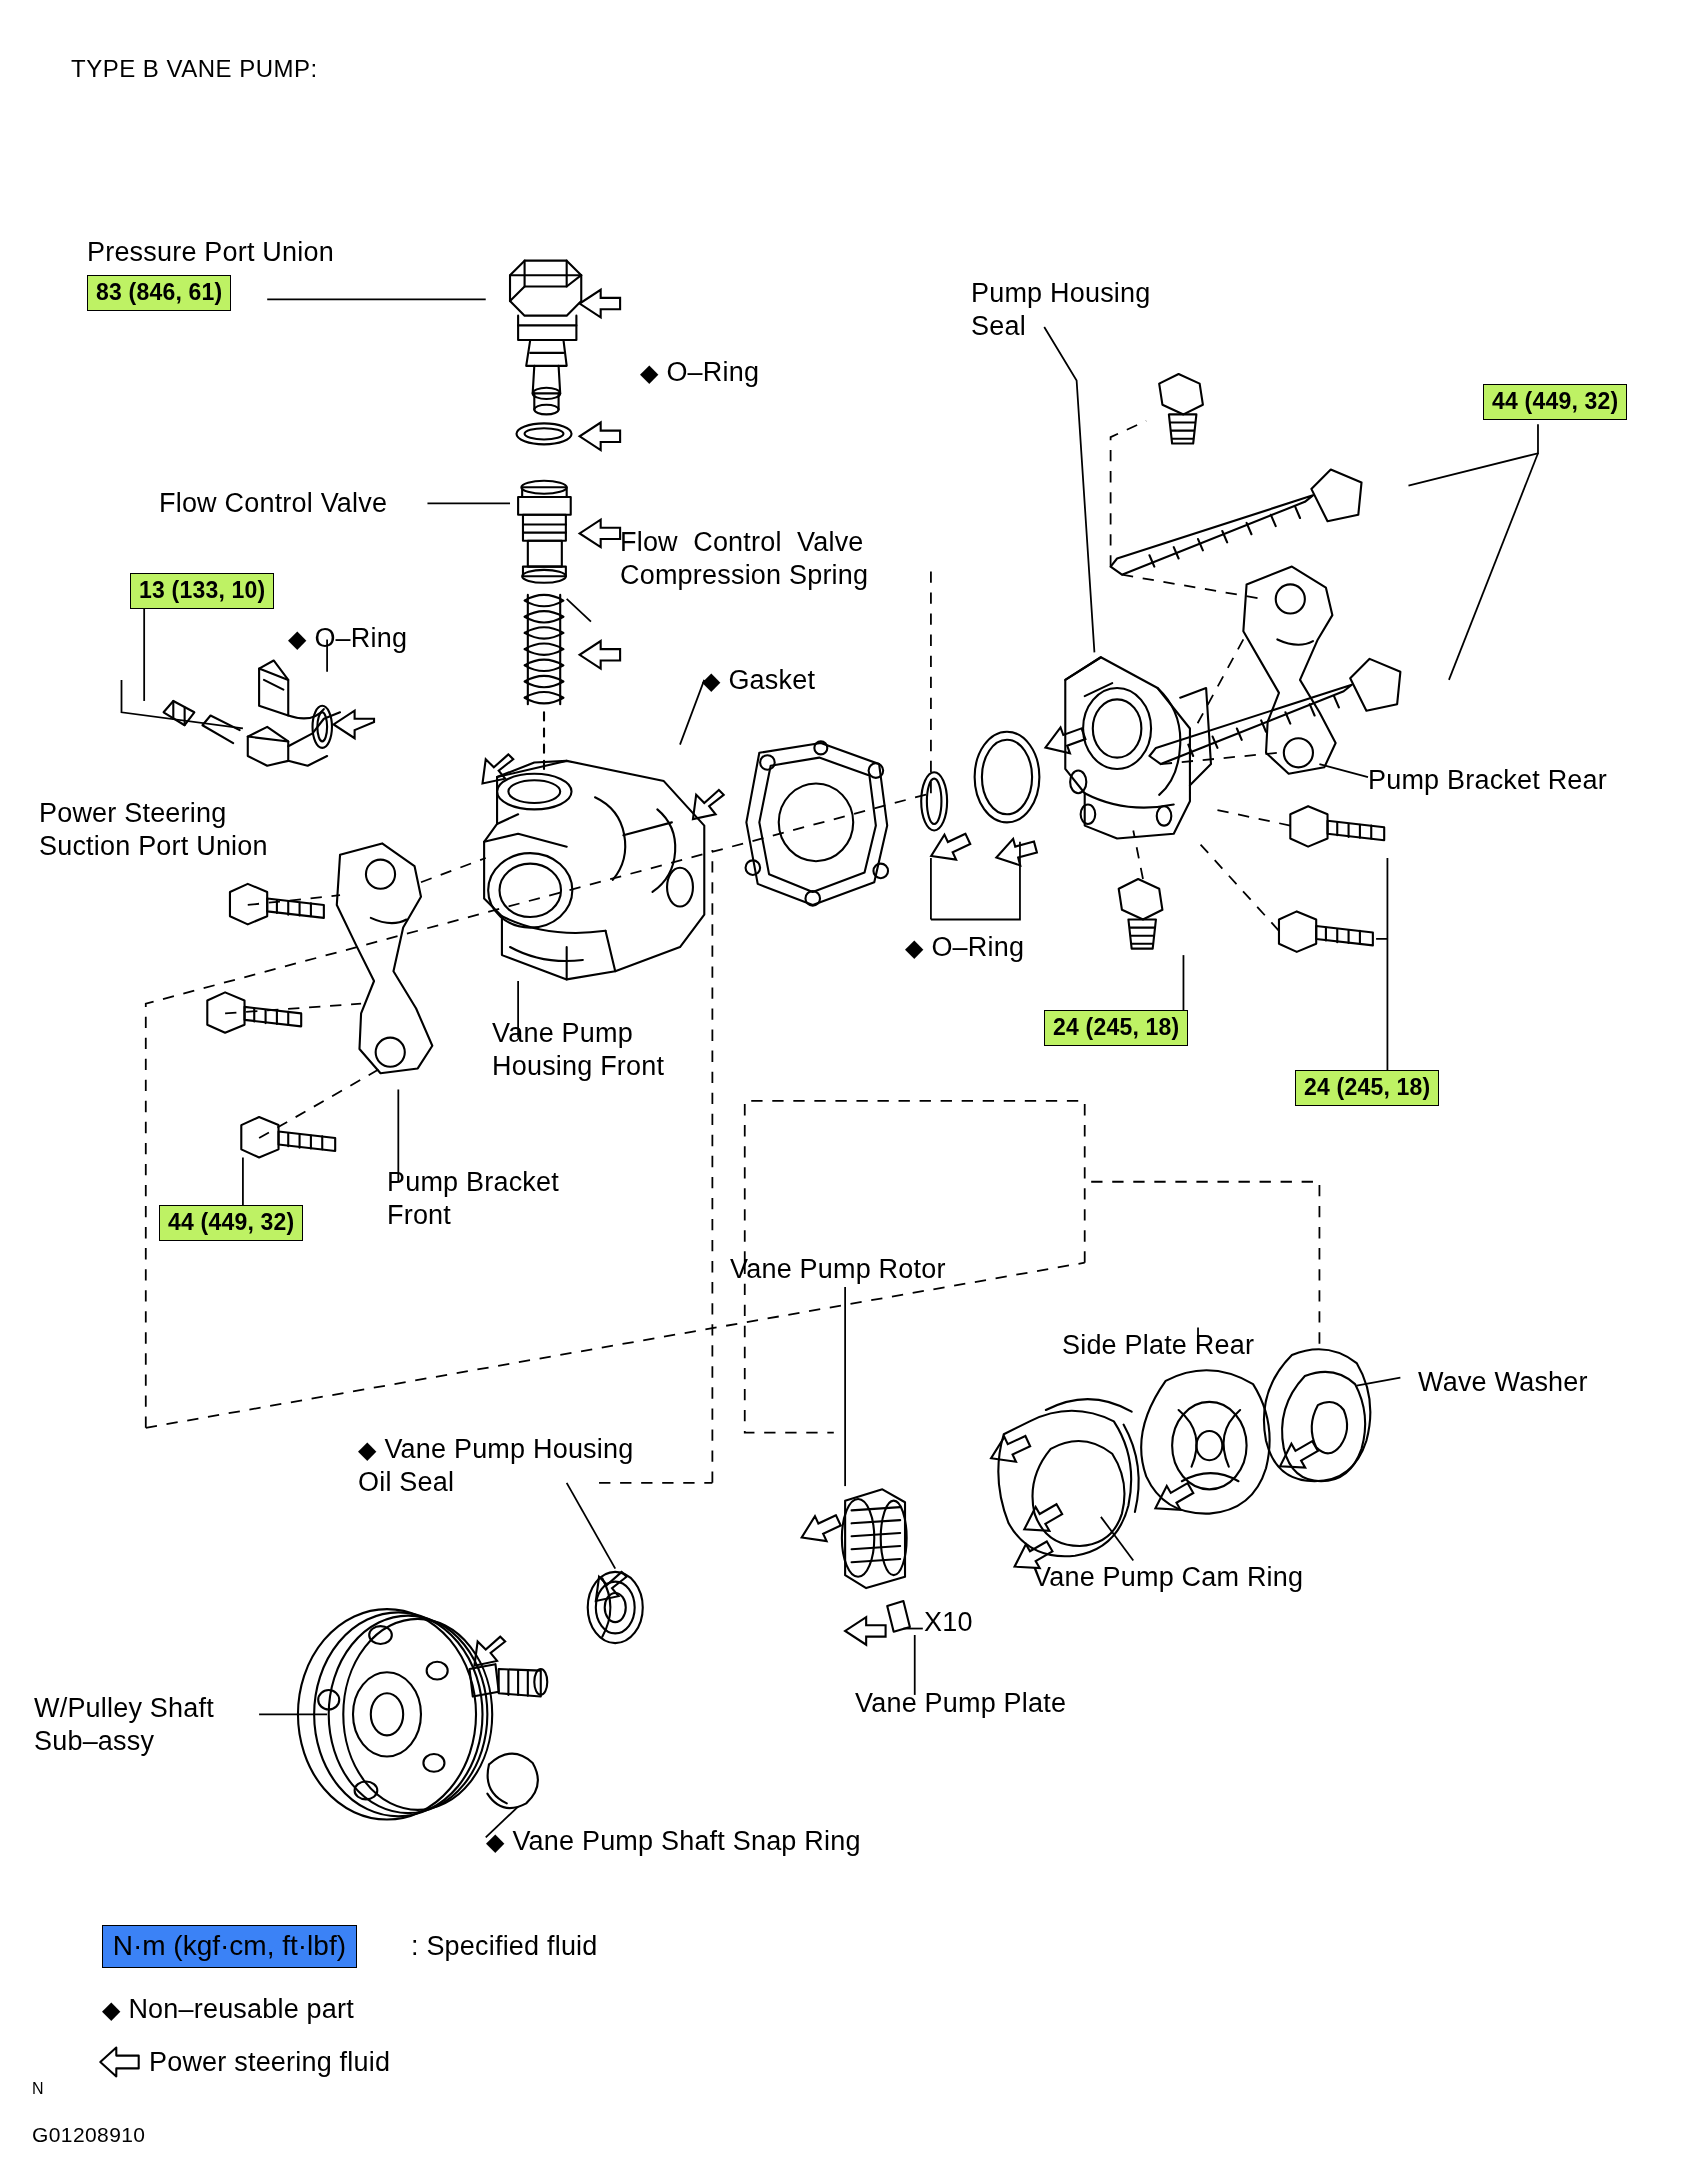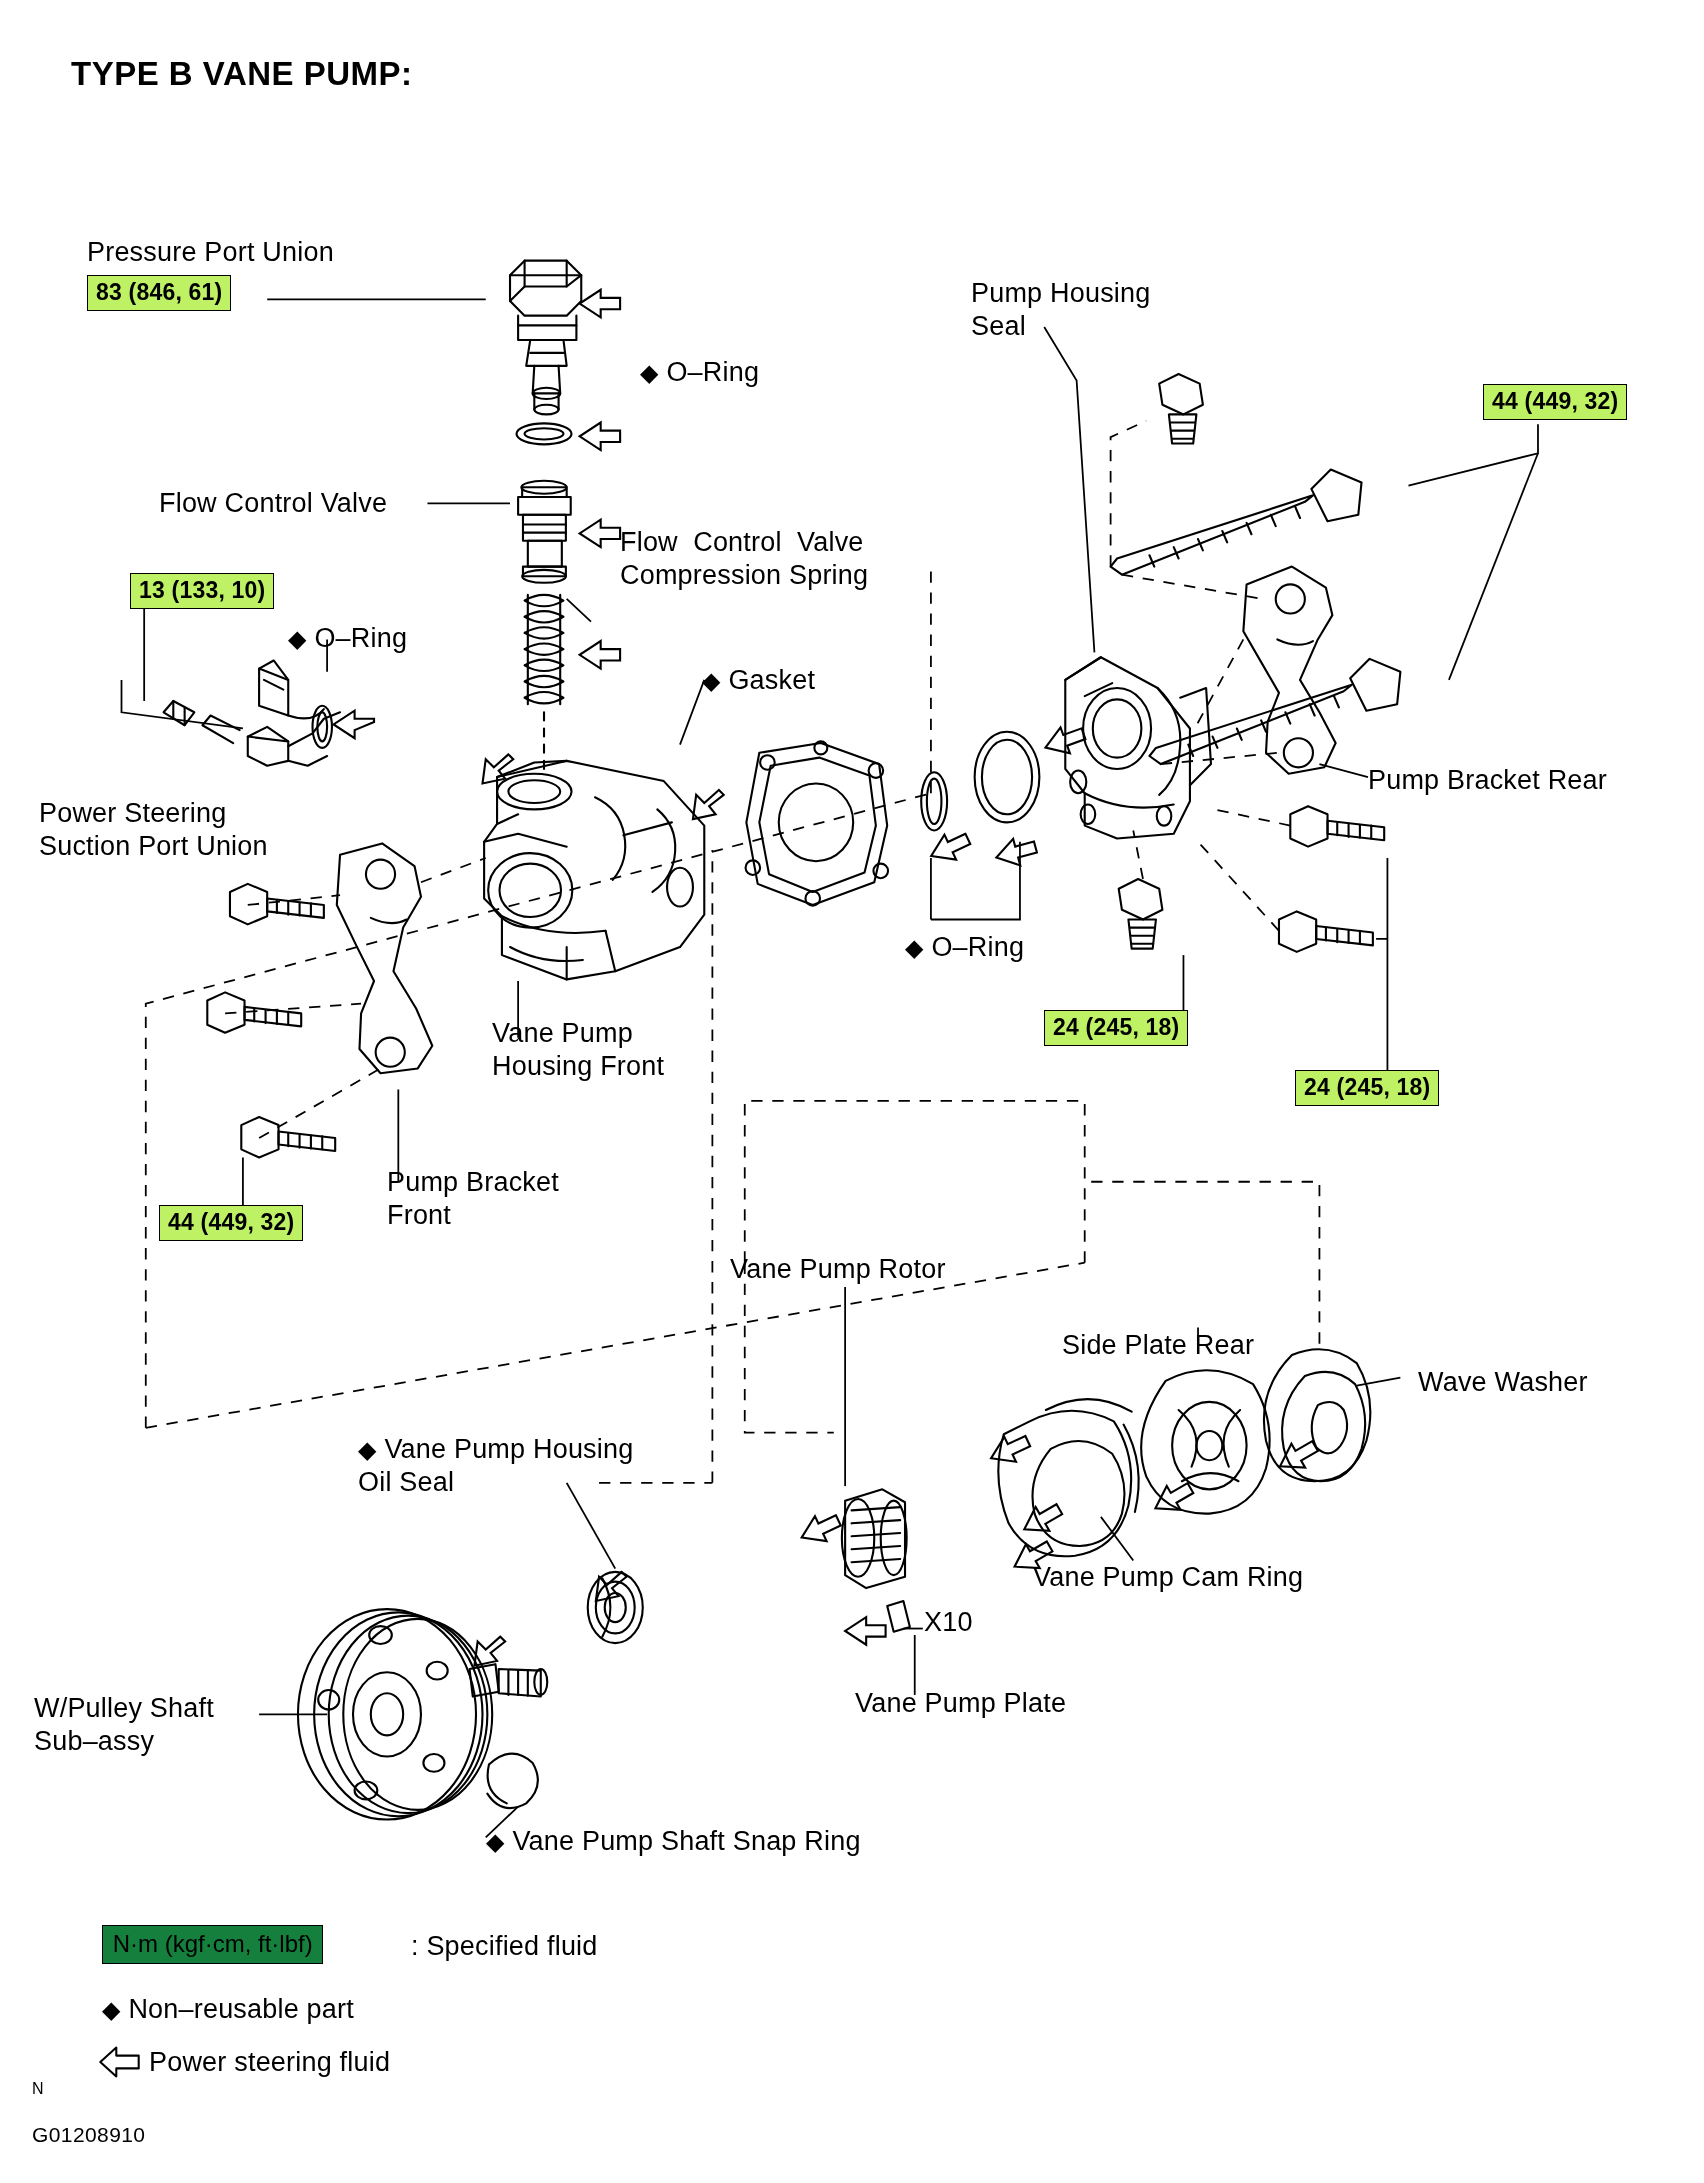--- a/index.html
+++ b/index.html
@@ -24,42 +24,42 @@
   .lbl {
     position: absolute;
     font-size: 27px;
     line-height: 1.22;
     white-space: pre;
     color: #000;
     letter-spacing: 0.2px;
   }
   .title {
     position: absolute;
-    font-size: 33px;
-    font-weight: bold;
+    font-size: 24px;
+    font-weight: normal;
     letter-spacing: 0.5px;
     white-space: pre;
   }
   .torque {
     position: absolute;
     border: 1.6px solid #000;
     padding: 3.2px 8px 4px 8px;
     font-size: 23px;
     font-weight: bold;
     white-space: pre;
     background: #bef264;
     letter-spacing: 0.2px;
   }
   .legendbox {
     position: absolute;
     border: 1.6px solid #000;
     padding: 4px 9.7px 4.9px 9.7px;
-    font-size: 24px;
+    font-size: 28px;
     white-space: pre;
-    background: #15803d;
+    background: #3b82f6;
     text-align: right;
   }
   .diamond {
     font-size: 24px;
     line-height: 1;
   }
   .code {
     position: absolute;
     font-size: 21px;
     letter-spacing: 0.4px;

